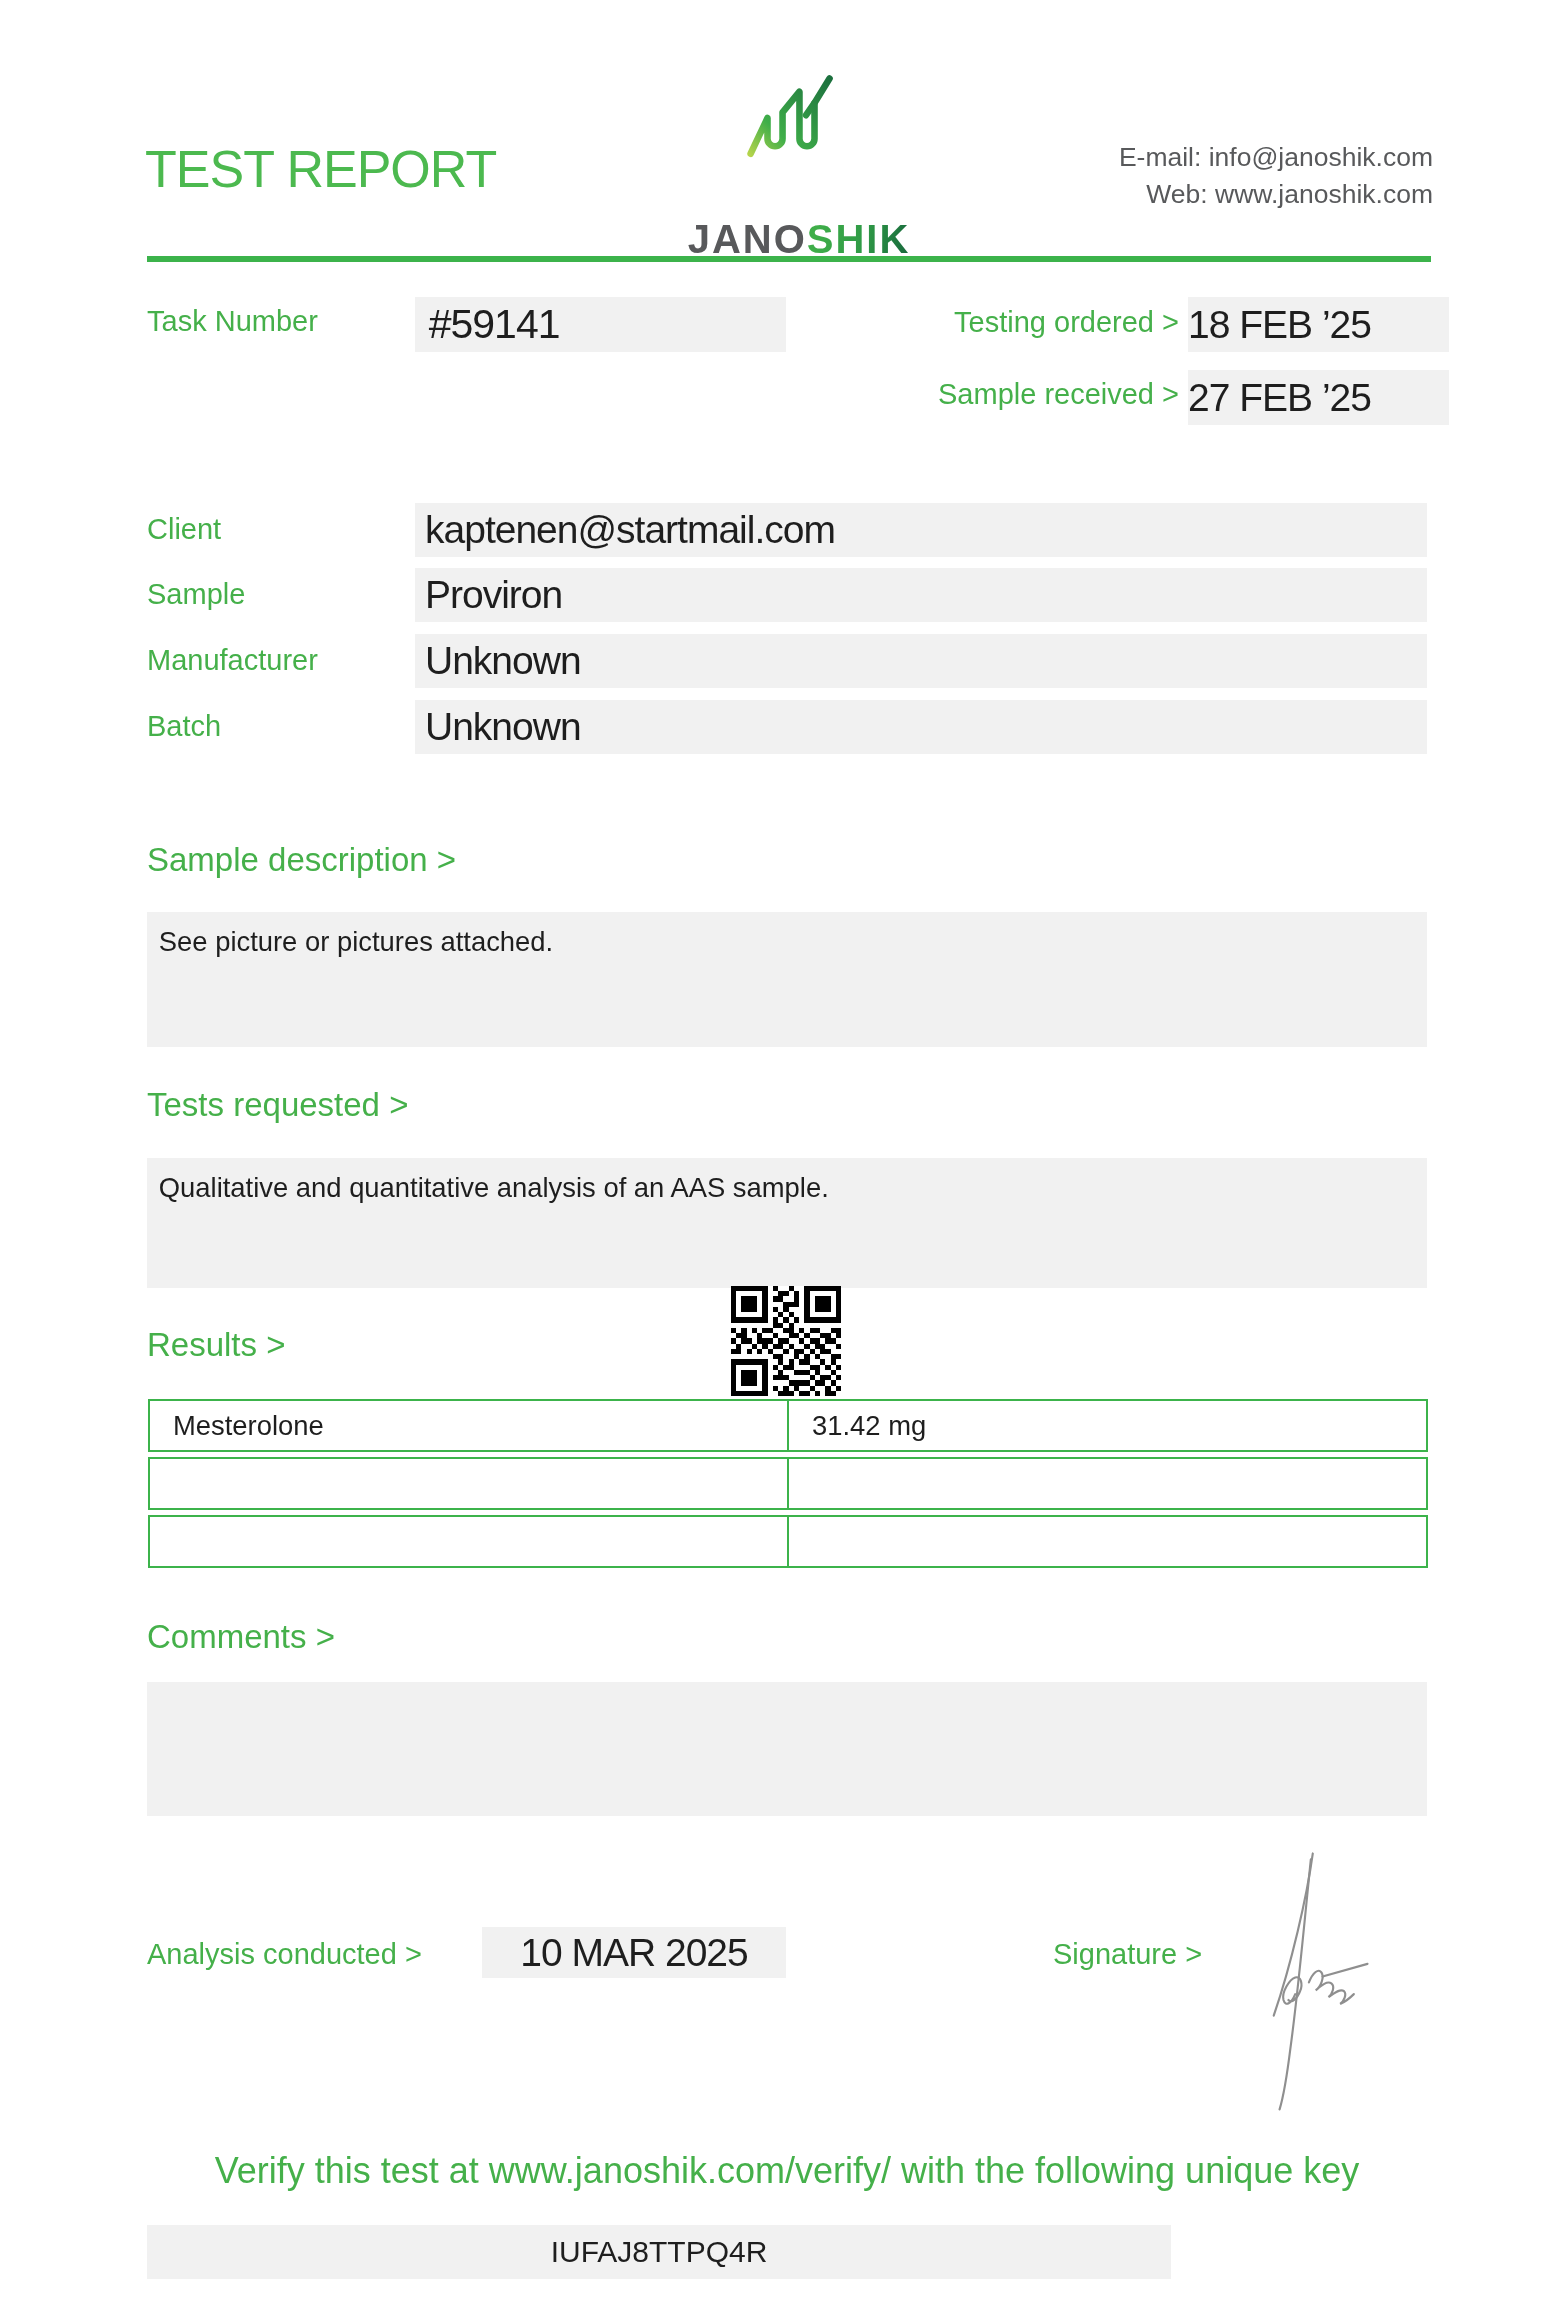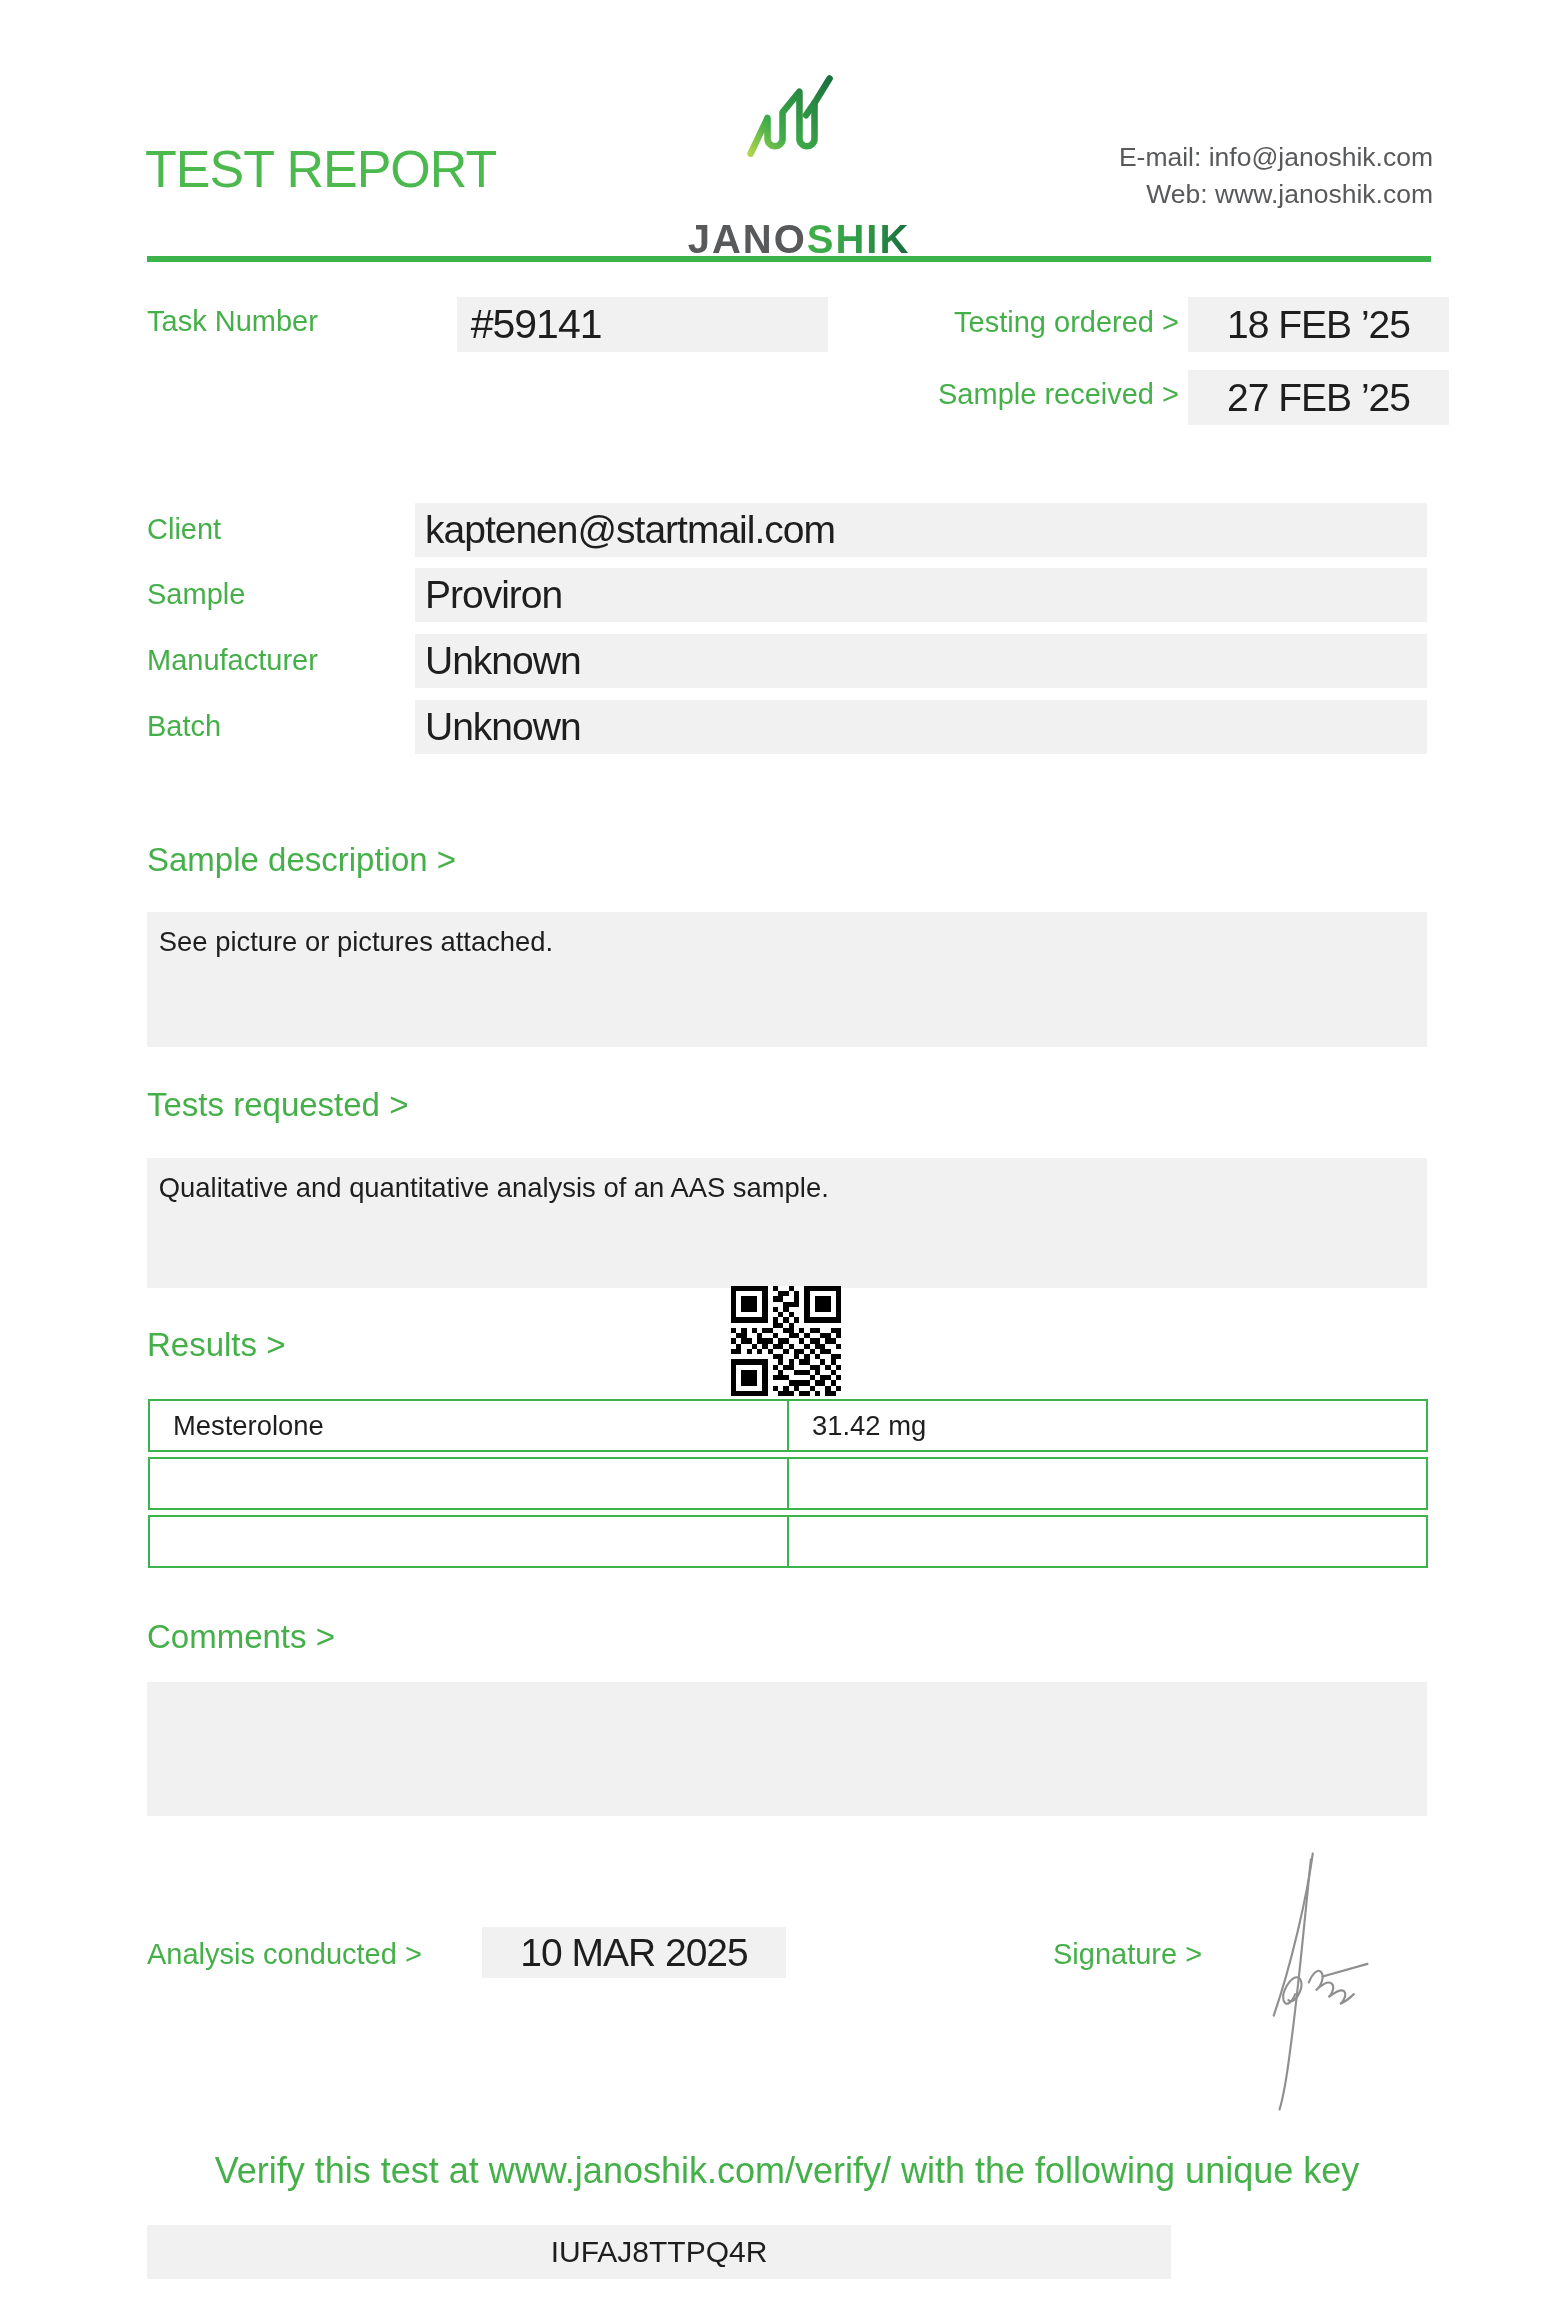--- a/index.html
+++ b/index.html
@@ -22,25 +22,25 @@
   .logo-icon{left:737px;top:71px;width:108px;height:94px;}
   .logo-text{left:662px;top:169px;width:274px;text-align:center;font-size:40px;font-weight:700;letter-spacing:2px;white-space:nowrap;margin-top:48px;}
   .logo-text .lg-gray{color:var(--logo-gray);}
   .logo-text .lg-green{background:linear-gradient(100deg,#3FAE49 10%,#2F9A46 55%,#17673C 100%);-webkit-background-clip:text;background-clip:text;color:transparent;}
   .contact{right:135px;top:139px;text-align:right;font-size:26.5px;line-height:37px;color:var(--gray);white-space:nowrap;}
   .rule{left:147px;top:256px;width:1284px;height:5.9px;background:var(--tborder);}
   
   .g-label{color:var(--green);font-size:29px;line-height:1.1;white-space:nowrap;}
   .box{background:var(--box);}
   .task-label{left:147px;top:306px;}
-  .task-box{left:415px;top:297px;width:371px;height:55px;font-size:41px;letter-spacing:-1px;line-height:55px;padding-left:13.7px;box-sizing:border-box;margin-left:42px;}
+  .task-box{left:415px;top:297px;width:371px;height:55px;font-size:41px;letter-spacing:-1px;line-height:55px;padding-left:13.7px;box-sizing:border-box;}
   .meta-r-label{right:389px;text-align:center;}
   .ordered-label{top:307px;}
   .received-label{top:379px;}
-  .date-box{left:1188px;width:261px;height:55px;font-size:39px;letter-spacing:-1px;line-height:55px;text-align:center;}
+  .date-box{left:1188px;width:261px;height:55px;font-size:39px;letter-spacing:-1px;line-height:55px;}
   .ordered-box{top:297px;}
   .received-box{top:370px;}
   
   .info-label{left:147px;}
   .info-box{left:415px;width:1012px;height:54px;font-size:39px;letter-spacing:-1px;line-height:54px;padding-left:10px;box-sizing:border-box;}
   
   .sec-head{left:147px;color:var(--green);font-size:33px;white-space:nowrap;}
   .desc-head{top:841px;}
   .desc-box{left:147px;top:912px;width:1280px;height:135px;font-size:27.4px;padding:13.7px 0 0 11.8px;box-sizing:border-box;}
   .tests-head{top:1086px;}

